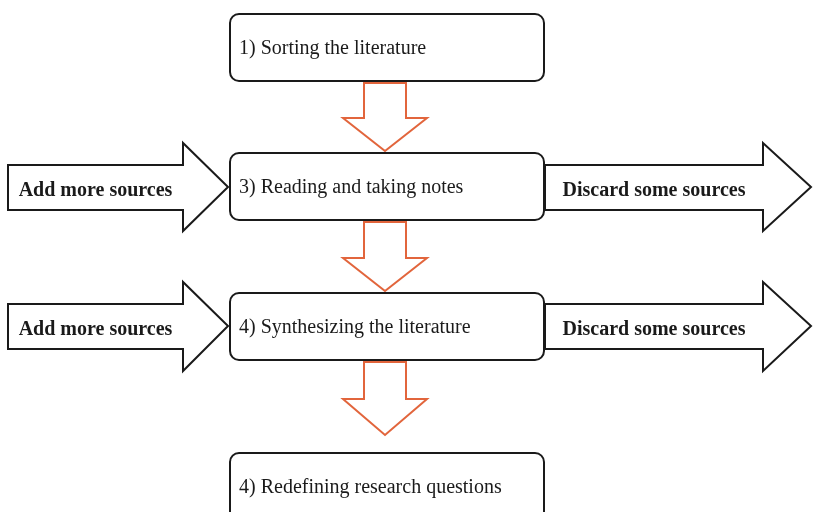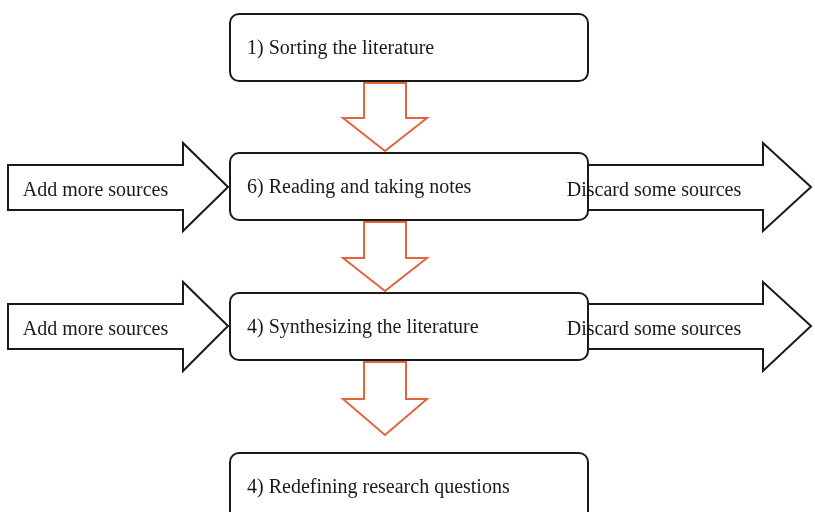--- a/index.html
+++ b/index.html
@@ -28,39 +28,40 @@
   }
   .black-arrow {
     fill: var(--shape-fill);
     stroke: var(--line-black);
     stroke-width: 2;
     stroke-linejoin: miter;
   }
   .step-box {
     position: absolute;
     left: 229px;
-    width: 360px;
+    width: 316px;
     height: 69px;
     box-sizing: border-box;
     border: 2px solid var(--line-black);
     border-radius: 10px;
     background: var(--shape-fill);
     display: flex;
     align-items: center;
-    padding-left: 16px;
+    padding-left: 8px;
   }
   .step-label { font-size: 20px; white-space: nowrap; }
   .arrow-label {
     position: absolute;
     height: 49px;
     display: flex;
     align-items: center;
     justify-content: center;
     font-size: 20px;
     white-space: nowrap;
+    font-weight: bold;
   }
 </style>
 </head>
 <body>
 
 <div class="canvas">
 
   <svg class="layer" width="815" height="512" viewBox="0 0 815 512">
 
     <polygon class="orange-arrow" points="364,83 406,83 406,118 427,118 385,151 343,118 364,118"></polygon>
@@ -71,21 +72,21 @@
     <polygon class="black-arrow" points="545,165 763,165 763,143 811,187 763,231 763,210 545,210"></polygon>
 
     <polygon class="black-arrow" points="8,304 183,304 183,282 228,326 183,371 183,349 8,349"></polygon>
     <polygon class="black-arrow" points="545,304 763,304 763,282 811,326 763,371 763,349 545,349"></polygon>
   </svg>
 
   <div class="step-box" style="top:13px">
     <span class="step-label">1) Sorting the literature</span>
   </div>
   <div class="step-box" style="top:152px">
-    <span class="step-label">6) Reading and taking notes</span>
+    <span class="step-label">3) Reading and taking notes</span>
   </div>
   <div class="step-box" style="top:292px">
     <span class="step-label">4) Synthesizing the literature</span>
   </div>
   <div class="step-box" style="top:452px">
     <span class="step-label">4) Redefining research questions</span>
   </div>
 
   <div class="arrow-label" style="left:8px; top:165px; width:175px">Add more sources</div>
   <div class="arrow-label" style="left:545px; top:165px; width:218px">Discard some sources</div>

